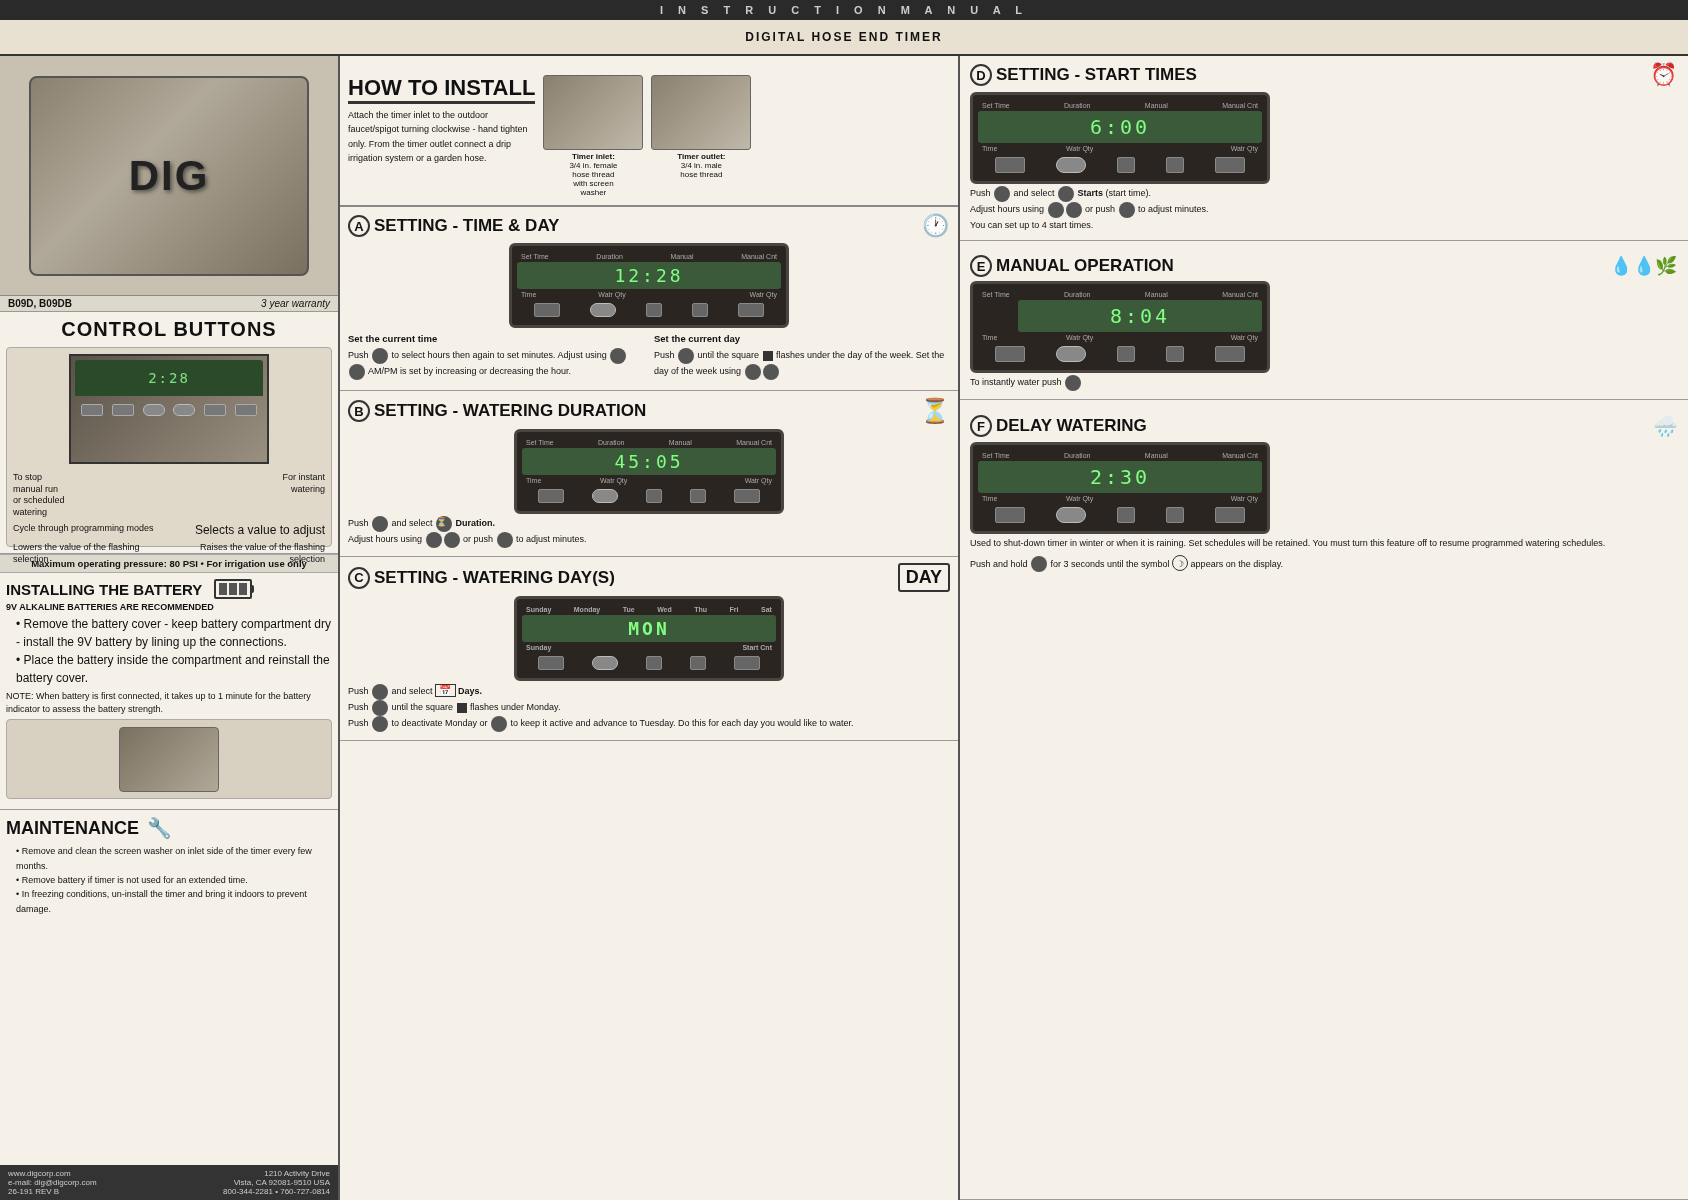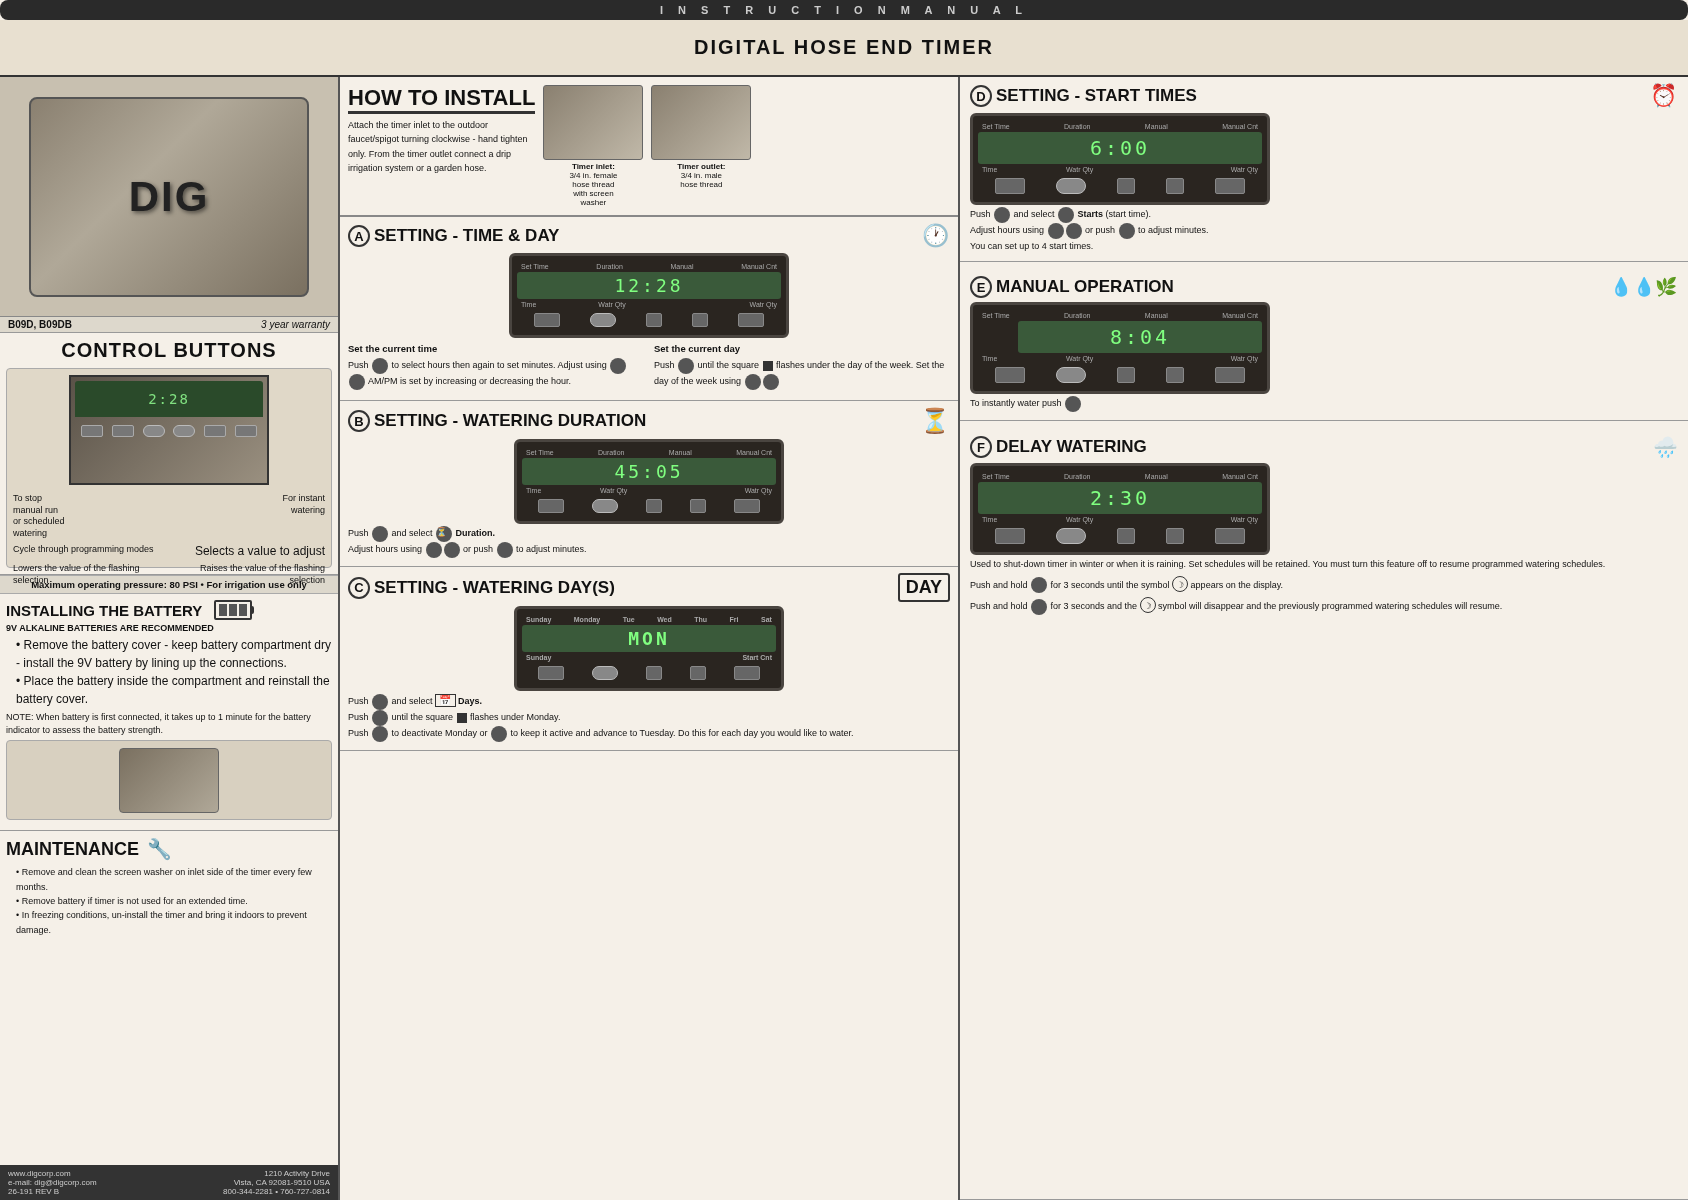--- a/index.html
+++ b/index.html
@@ -16,29 +16,28 @@
 
     
     .top-header {
       background: #2a2a2a;
       color: #ccc;
       text-align: center;
       padding: 4px 16px;
       letter-spacing: 6px;
       font-size: 11px;
       font-weight: bold;
-      border-radius: 8px;
     }
     .sub-header {
       background: #e8e0d0;
       text-align: center;
-      font-size: 20px;
+      font-size: 12px;
       font-weight: bold;
       letter-spacing: 2px;
-      padding: 16px 0;
+      padding: 10px 0;
       border-bottom: 2px solid #333;
     }
 
     
     .main-layout {
       display: flex;
       flex: 1;
     }
 
     
@@ -194,20 +193,21 @@
       border-right: 2px solid #555;
       display: flex;
       flex-direction: column;
     }
 
     .how-to-install {
       padding: 8px;
       border-bottom: 2px solid #888;
       display: flex;
       gap: 8px;
+      margin-top: 11px;
     }
     .how-title {
       font-size: 22px;
       font-weight: 900;
       white-space: nowrap;
       border-bottom: 3px solid #333;
       margin-bottom: 4px;
     }
     .install-text { font-size: 9px; line-height: 1.6; width: 180px; }
     .install-images {
@@ -713,19 +713,18 @@
             <div style="width:30px;height:16px;background:#888;border-radius:8px;border:1px solid #bbb;"></div>
             <div style="width:18px;height:16px;background:#666;border-radius:2px;border:1px solid #888;"></div>
             <div style="width:18px;height:16px;background:#666;border-radius:2px;border:1px solid #888;"></div>
             <div style="width:30px;height:16px;background:#666;border-radius:2px;border:1px solid #888;"></div>
           </div>
         </div>
       </div>
       <div class="right-instructions">
         <div>Used to shut-down timer in winter or when it is raining. Set schedules will be retained. You must turn this feature off to resume programmed watering schedules.</div>
         <div style="margin-top:4px;">Push and hold <span class="inline-icon"></span> for 3 seconds until the symbol <span style="display:inline-block;width:16px;height:16px;border:1px solid #333;border-radius:50%;text-align:center;font-size:9px;line-height:16px;">☽</span> appears on the display.</div>
-        <div style="margin-top:4px;">Push and hold <span class="inline-icon"></span> for 3 seconds and the <span style="display:inline-block;width:16px;height:16px;border:1px solid #333;border-radius:50%;text-align:center;font-size:9px;line-height:16px;">☽</span> symbol will disappear and the previously programmed watering schedules will resume.</div>
       </div>
     </div>
 
   </div>
 
 </div>
 
 </body></html>

